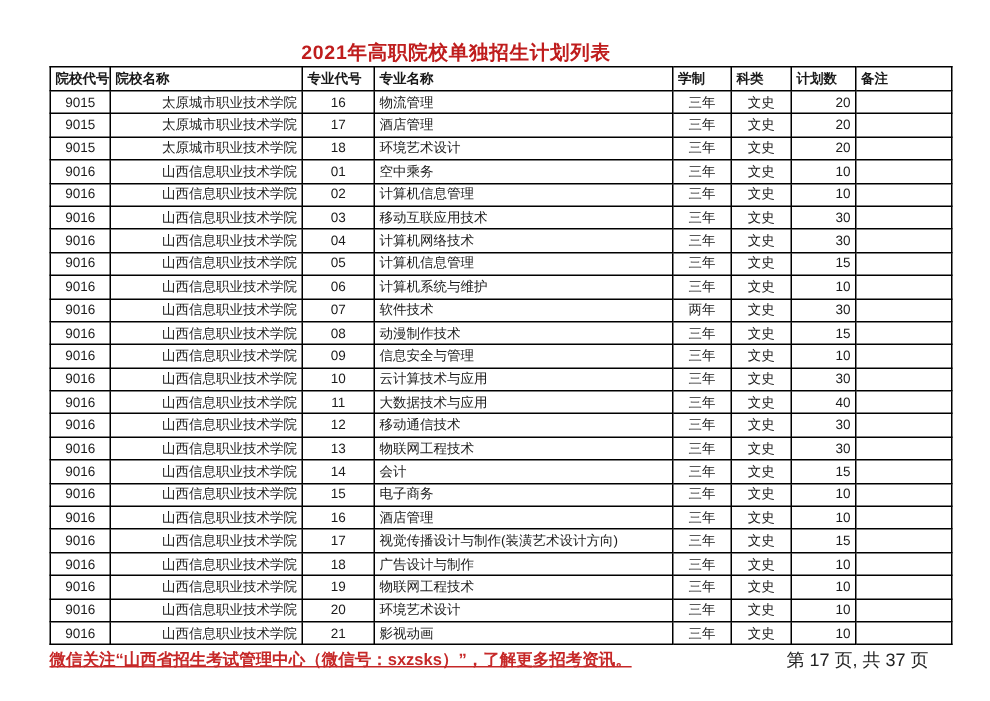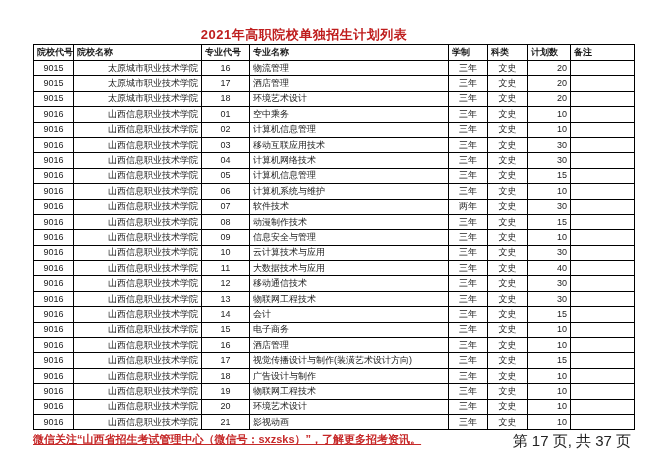--- a/index.html
+++ b/index.html
@@ -55,22 +55,22 @@
   .footer-left {
     position: absolute;
     left: 33px; top: 432px;
     font-size: 11px;
     font-weight: bold;
     color: #c62828;
     text-decoration: underline;
   }
   .footer-right {
     position: absolute;
-    right: 29px; top: 432px;
-    font-size: 15px;
+    right: 41px; top: 432px;
+    font-size: 12px;
     color: #222;
   }
 </style>
 </head>
 <body>
 
 <div class="page-title">2021年高职院校单独招生计划列表</div>
 
 <table class="plan-table">
   <thead>

